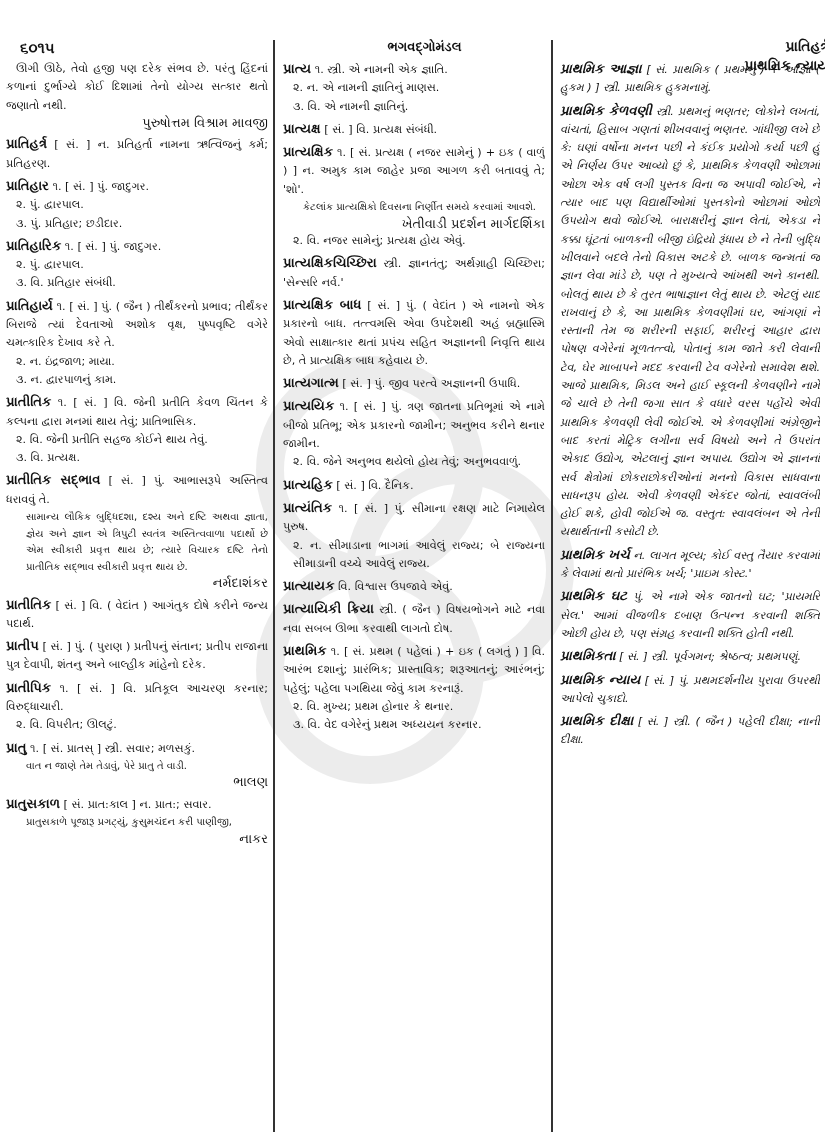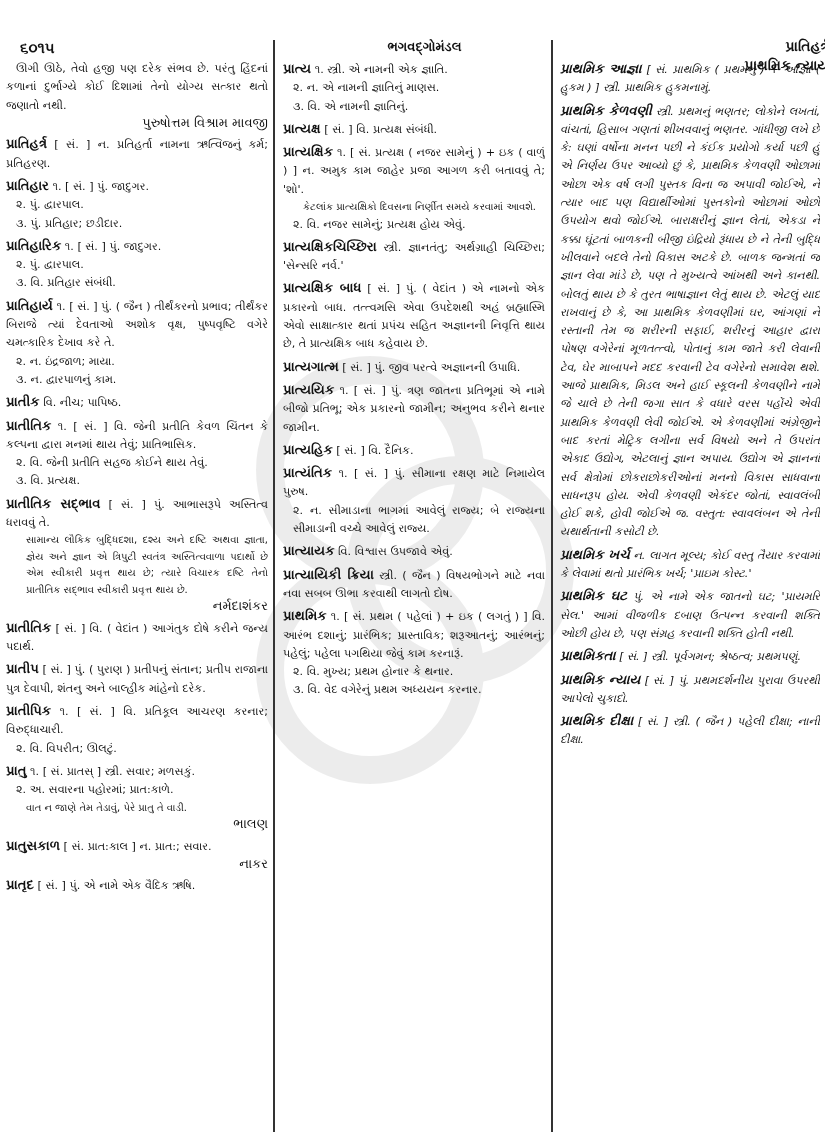--- a/index.html
+++ b/index.html
@@ -55,38 +55,36 @@
 <div class="divider d1"></div>
 <div class="divider d2"></div>
 
 <div class="columns">
   <div class="col col1">
       <div class="entry"><span class="cont">ઊગી ઊઠે, તેવો હજી પણ દરેક સંભવ છે. પરંતુ હિંદનાં કળાનાં દુર્ભાગ્યે કોઈ દિશામાં તેનો યોગ્ય સત્કાર થતો જણાતો નથી.</span><span class="cite">પુરુષોત્તમ વિશ્રામ માવજી</span></div>
       <div class="entry"><span class="hw">પ્રાતિહર્ત્ર</span> <span>[ સં. ] ન. પ્રતિહર્તા નામના ઋત્વિજનું કર્મ; પ્રતિહરણ.</span></div>
       <div class="entry"><span class="hw">પ્રાતિહાર</span> <span>૧. [ સં. ] પું. જાદુગર.</span><span class="sense">૨. પું. દ્વારપાલ.</span><span class="sense">૩. પું. પ્રતિહાર; છડીદાર.</span></div>
       <div class="entry"><span class="hw">પ્રાતિહારિક</span> <span>૧. [ સં. ] પું. જાદુગર.</span><span class="sense">૨. પું. દ્વારપાલ.</span><span class="sense">૩. વિ. પ્રતિહાર સંબંધી.</span></div>
       <div class="entry"><span class="hw">પ્રાતિહાર્ય</span> <span>૧. [ સં. ] પું. ( જૈન ) તીર્થંકરનો પ્રભાવ; તીર્થંકર બિરાજે ત્યાં દેવતાઓ અશોક વૃક્ષ, પુષ્પવૃષ્ટિ વગેરે ચમત્કારિક દેખાવ કરે તે.</span><span class="sense">૨. ન. ઇંદ્રજાળ; માયા.</span><span class="sense">૩. ન. દ્વારપાળનું કામ.</span></div>
-      <div class="entry"><span class="hw">પ્રાતીક</span> <span>વિ. નીચ; પાપિષ્ઠ.</span></div>
       <div class="entry"><span class="hw">પ્રાતીતિક</span> <span>૧. [ સં. ] વિ. જેની પ્રતીતિ કેવળ ચિંતન કે કલ્પના દ્વારા મનમાં થાય તેવું; પ્રાતિભાસિક.</span><span class="sense">૨. વિ. જેની પ્રતીતિ સહજ કોઈને થાય તેવું.</span><span class="sense">૩. વિ. પ્રત્યક્ષ.</span></div>
       <div class="entry"><span class="hw">પ્રાતીતિક સદ્ભાવ</span> <span>[ સં. ] પું. આભાસરૂપે અસ્તિત્વ ધરાવવું તે.</span><span class="quote">સામાન્ય લૌકિક બુદ્ધિદશા, દશ્ય અને દષ્ટિ અથવા જ્ઞાતા, જ્ઞેય અને જ્ઞાન એ ત્રિપુટી સ્વતંત્ર અસ્તિત્વવાળા પદાર્થો છે એમ સ્વીકારી પ્રવૃત્ત થાય છે; ત્યારે વિચારક દષ્ટિ તેનો પ્રાતીતિક સદ્ભાવ સ્વીકારી પ્રવૃત્ત થાય છે.</span><span class="cite">નર્મદાશંકર</span></div>
       <div class="entry"><span class="hw">પ્રાતીતિક</span> <span>[ સં. ] વિ. ( વેદાંત ) આગંતુક દોષે કરીને જન્ય પદાર્થ.</span></div>
       <div class="entry"><span class="hw">પ્રાતીપ</span> <span>[ સં. ] પું. ( પુરાણ ) પ્રતીપનું સંતાન; પ્રતીપ રાજાના પુત્ર દેવાપી, શંતનુ અને બાલ્હીક માંહેનો દરેક.</span></div>
       <div class="entry"><span class="hw">પ્રાતીપિક</span> <span>૧. [ સં. ] વિ. પ્રતિકૂલ આચરણ કરનાર; વિરુદ્ધાચારી.</span><span class="sense">૨. વિ. વિપરીત; ઊલટું.</span></div>
-      <div class="entry"><span class="hw">પ્રાતુ</span> <span>૧. [ સં. પ્રાતસ્ ] સ્ત્રી. સવાર; મળસકું.</span><span class="sense">૨. અ. સવારના પહોરમાં; પ્રાત:કાળે.</span><span class="quote">વાત ન જાણે તેમ તેડાવું, પેરે પ્રાતુ તે વાડી.</span><span class="cite">ભાલણ</span></div>
-      <div class="entry"><span class="hw">પ્રાતુસકાળ</span> <span>[ સં. પ્રાત:કાલ ] ન. પ્રાત:; સવાર.</span><span class="cite">નાકર</span></div>
-      <div class="entry"><span class="hw">પ્રાતૃદ</span> <span>[ સં. ] પું. એ નામે એક વૈદિક ઋષિ.</span></div>
+      <div class="entry"><span class="hw">પ્રાતુ</span> <span>૧. [ સં. પ્રાતસ્ ] સ્ત્રી. સવાર; મળસકું.</span><span class="quote">વાત ન જાણે તેમ તેડાવું, પેરે પ્રાતુ તે વાડી.</span><span class="cite">ભાલણ</span></div>
+      <div class="entry"><span class="hw">પ્રાતુસકાળ</span> <span>[ સં. પ્રાત:કાલ ] ન. પ્રાત:; સવાર.</span><span class="quote">પ્રાતુસકાળે પૂજારૂ પ્રગટ્યું, કુસુમચંદન કરી પાણીજી,</span><span class="cite">નાકર</span></div>
     </div>
   <div class="col col2">
       <div class="entry"><span class="hw">પ્રાત્ય</span> <span>૧. સ્ત્રી. એ નામની એક જ્ઞાતિ.</span><span class="sense">૨. ન. એ નામની જ્ઞાતિનું માણસ.</span><span class="sense">૩. વિ. એ નામની જ્ઞાતિનું.</span></div>
       <div class="entry"><span class="hw">પ્રાત્યક્ષ</span> <span>[ સં. ] વિ. પ્રત્યક્ષ સંબંધી.</span></div>
-      <div class="entry"><span class="hw">પ્રાત્યક્ષિક</span> <span>૧. [ સં. પ્રત્યક્ષ ( નજર સામેનું ) + ઇક ( વાળું ) ] ન. અમુક કામ જાહેર પ્રજા આગળ કરી બતાવવું તે; 'શો'.</span><span class="quote">કેટલાંક પ્રાત્યક્ષિકો દિવસના નિર્ણીત સમયે કરવામાં આવશે.</span><span class="sense">૨. વિ. નજર સામેનું; પ્રત્યક્ષ હોય એવું.</span></div>
+      <div class="entry"><span class="hw">પ્રાત્યક્ષિક</span> <span>૧. [ સં. પ્રત્યક્ષ ( નજર સામેનું ) + ઇક ( વાળું ) ] ન. અમુક કામ જાહેર પ્રજા આગળ કરી બતાવવું તે; 'શો'.</span><span class="quote">કેટલાંક પ્રાત્યક્ષિકો દિવસના નિર્ણીત સમયે કરવામાં આવશે.</span><span class="cite">ખેતીવાડી પ્રદર્શન માર્ગદર્શિકા</span><span class="sense">૨. વિ. નજર સામેનું; પ્રત્યક્ષ હોય એવું.</span></div>
       <div class="entry"><span class="hw">પ્રાત્યક્ષિકચિચ્છિરા</span> <span>સ્ત્રી. જ્ઞાનતંતુ; અર્થગ્રાહી ચિચ્છિરા; 'સેન્સરિ નર્વ.'</span></div>
       <div class="entry"><span class="hw">પ્રાત્યક્ષિક બાધ</span> <span>[ સં. ] પું. ( વેદાંત ) એ નામનો એક પ્રકારનો બાધ. તત્ત્વમસિ એવા ઉપદેશથી અહં બ્રહ્માસ્મિ એવો સાક્ષાત્કાર થતાં પ્રપંચ સહિત અજ્ઞાનની નિવૃત્તિ થાય છે, તે પ્રાત્યક્ષિક બાધ કહેવાય છે.</span></div>
       <div class="entry"><span class="hw">પ્રાત્યગાત્મ</span> <span>[ સં. ] પું. જીવ પરત્વે અજ્ઞાનની ઉપાધિ.</span></div>
-      <div class="entry"><span class="hw">પ્રાત્યયિક</span> <span>૧. [ સં. ] પું. ત્રણ જાતના પ્રતિભૂમાં એ નામે બીજો પ્રતિભૂ; એક પ્રકારનો જામીન; અનુભવ કરીને થનાર જામીન.</span></div>
+      <div class="entry"><span class="hw">પ્રાત્યયિક</span> <span>૧. [ સં. ] પું. ત્રણ જાતના પ્રતિભૂમાં એ નામે બીજો પ્રતિભૂ; એક પ્રકારનો જામીન; અનુભવ કરીને થનાર જામીન.</span><span class="sense">૨. વિ. જેને અનુભવ થયેલો હોય તેવું; અનુભવવાળું.</span></div>
       <div class="entry"><span class="hw">પ્રાત્યહિક</span> <span>[ સં. ] વિ. દૈનિક.</span></div>
       <div class="entry"><span class="hw">પ્રાત્યંતિક</span> <span>૧. [ સં. ] પું. સીમાના રક્ષણ માટે નિમાયેલ પુરુષ.</span><span class="sense">૨. ન. સીમાડાના ભાગમાં આવેલું રાજ્ય; બે રાજ્યના સીમાડાની વચ્ચે આવેલું રાજ્ય.</span></div>
       <div class="entry"><span class="hw">પ્રાત્યાયક</span> <span>વિ. વિશ્વાસ ઉપજાવે એવું.</span></div>
       <div class="entry"><span class="hw">પ્રાત્યાયિકી ક્રિયા</span> <span>સ્ત્રી. ( જૈન ) વિષયભોગને માટે નવા નવા સબબ ઊભા કરવાથી લાગતો દોષ.</span></div>
       <div class="entry"><span class="hw">પ્રાથમિક</span> <span>૧. [ સં. પ્રથમ ( પહેલાં ) + ઇક ( લગતું ) ] વિ. આરંભ દશાનું; પ્રારંભિક; પ્રાસ્તાવિક; શરૂઆતનું; આરંભનું; પહેલું; પહેલા પગથિયા જેવું કામ કરનારૂં.</span><span class="sense">૨. વિ. મુખ્ય; પ્રથમ હોનાર કે થનાર.</span><span class="sense">૩. વિ. વેદ વગેરેનું પ્રથમ અધ્યયન કરનાર.</span></div>
     </div>
   <div class="col col3">
       <div class="entry"><span class="hw">પ્રાથમિક આજ્ઞા</span> <span>[ સં. પ્રાથમિક ( પ્રથમનું ) + આજ્ઞા ( હુકમ ) ] સ્ત્રી. પ્રાથમિક હુકમનામું.</span></div>
       <div class="entry"><span class="hw">પ્રાથમિક કેળવણી</span> <span>સ્ત્રી. પ્રથમનું ભણતર; લોકોને લખતાં, વાંચતાં, હિસાબ ગણતાં શીખવવાનું ભણતર. ગાંધીજી લખે છે કે: ઘણાં વર્ષોના મનન પછી ને કંઈક પ્રયોગો કર્યા પછી હું એ નિર્ણય ઉપર આવ્યો છું કે, પ્રાથમિક કેળવણી ઓછામાં ઓછા એક વર્ષ લગી પુસ્તક વિના જ અપાવી જોઈએ, ને ત્યાર બાદ પણ વિદ્યાર્થીઓમાં પુસ્તકોનો ઓછામાં ઓછો ઉપયોગ થવો જોઈએ. બારાક્ષરીનું જ્ઞાન લેતાં, એકડા ને કક્કા ઘૂંટતાં બાળકની બીજી ઇંદ્રિયો રૂંધાય છે ને તેની બુદ્ધિ ખીલવાને બદલે તેનો વિકાસ અટકે છે. બાળક જન્મતાં જ જ્ઞાન લેવા માંડે છે, પણ તે મુખ્યત્વે આંખથી અને કાનથી. બોલતું થાય છે કે તુરત ભાષાજ્ઞાન લેતું થાય છે. એટલું યાદ રાખવાનું છે કે, આ પ્રાથમિક કેળવણીમાં ઘર, આંગણાં ને રસ્તાની તેમ જ શરીરની સફાઈ, શરીરનું આહાર દ્વારા પોષણ વગેરેનાં મૂળતત્ત્વો, પોતાનું કામ જાતે કરી લેવાની ટેવ, ઘેર માબાપને મદદ કરવાની ટેવ વગેરેનો સમાવેશ થશે. આજે પ્રાથમિક, મિડલ અને હાઈ સ્કૂલની કેળવણીને નામે જે ચાલે છે તેની જગા સાત કે વધારે વરસ પહોંચે એવી પ્રાથમિક કેળવણી લેવી જોઈએ. એ કેળવણીમાં અંગ્રેજીને બાદ કરતાં મેટ્રિક લગીના સર્વ વિષયો અને તે ઉપરાંત એકાદ ઉદ્યોગ, એટલાનું જ્ઞાન અપાય. ઉદ્યોગ એ જ્ઞાનનાં સર્વ ક્ષેત્રોમાં છોકરાછોકરીઓનાં મનનો વિકાસ સાધવાના સાધનરૂપ હોય. એવી કેળવણી એકંદર જોતાં, સ્વાવલંબી હોઈ શકે, હોવી જોઈએ જ. વસ્તુત: સ્વાવલંબન એ તેની યથાર્થતાની કસોટી છે.</span></div>
       <div class="entry"><span class="hw">પ્રાથમિક ખર્ચ</span> <span>ન. લાગત મૂલ્ય; કોઈ વસ્તુ તૈયાર કરવામાં કે લેવામાં થતો પ્રારંભિક ખર્ચ; 'પ્રાઇમ કોસ્ટ.'</span></div>

